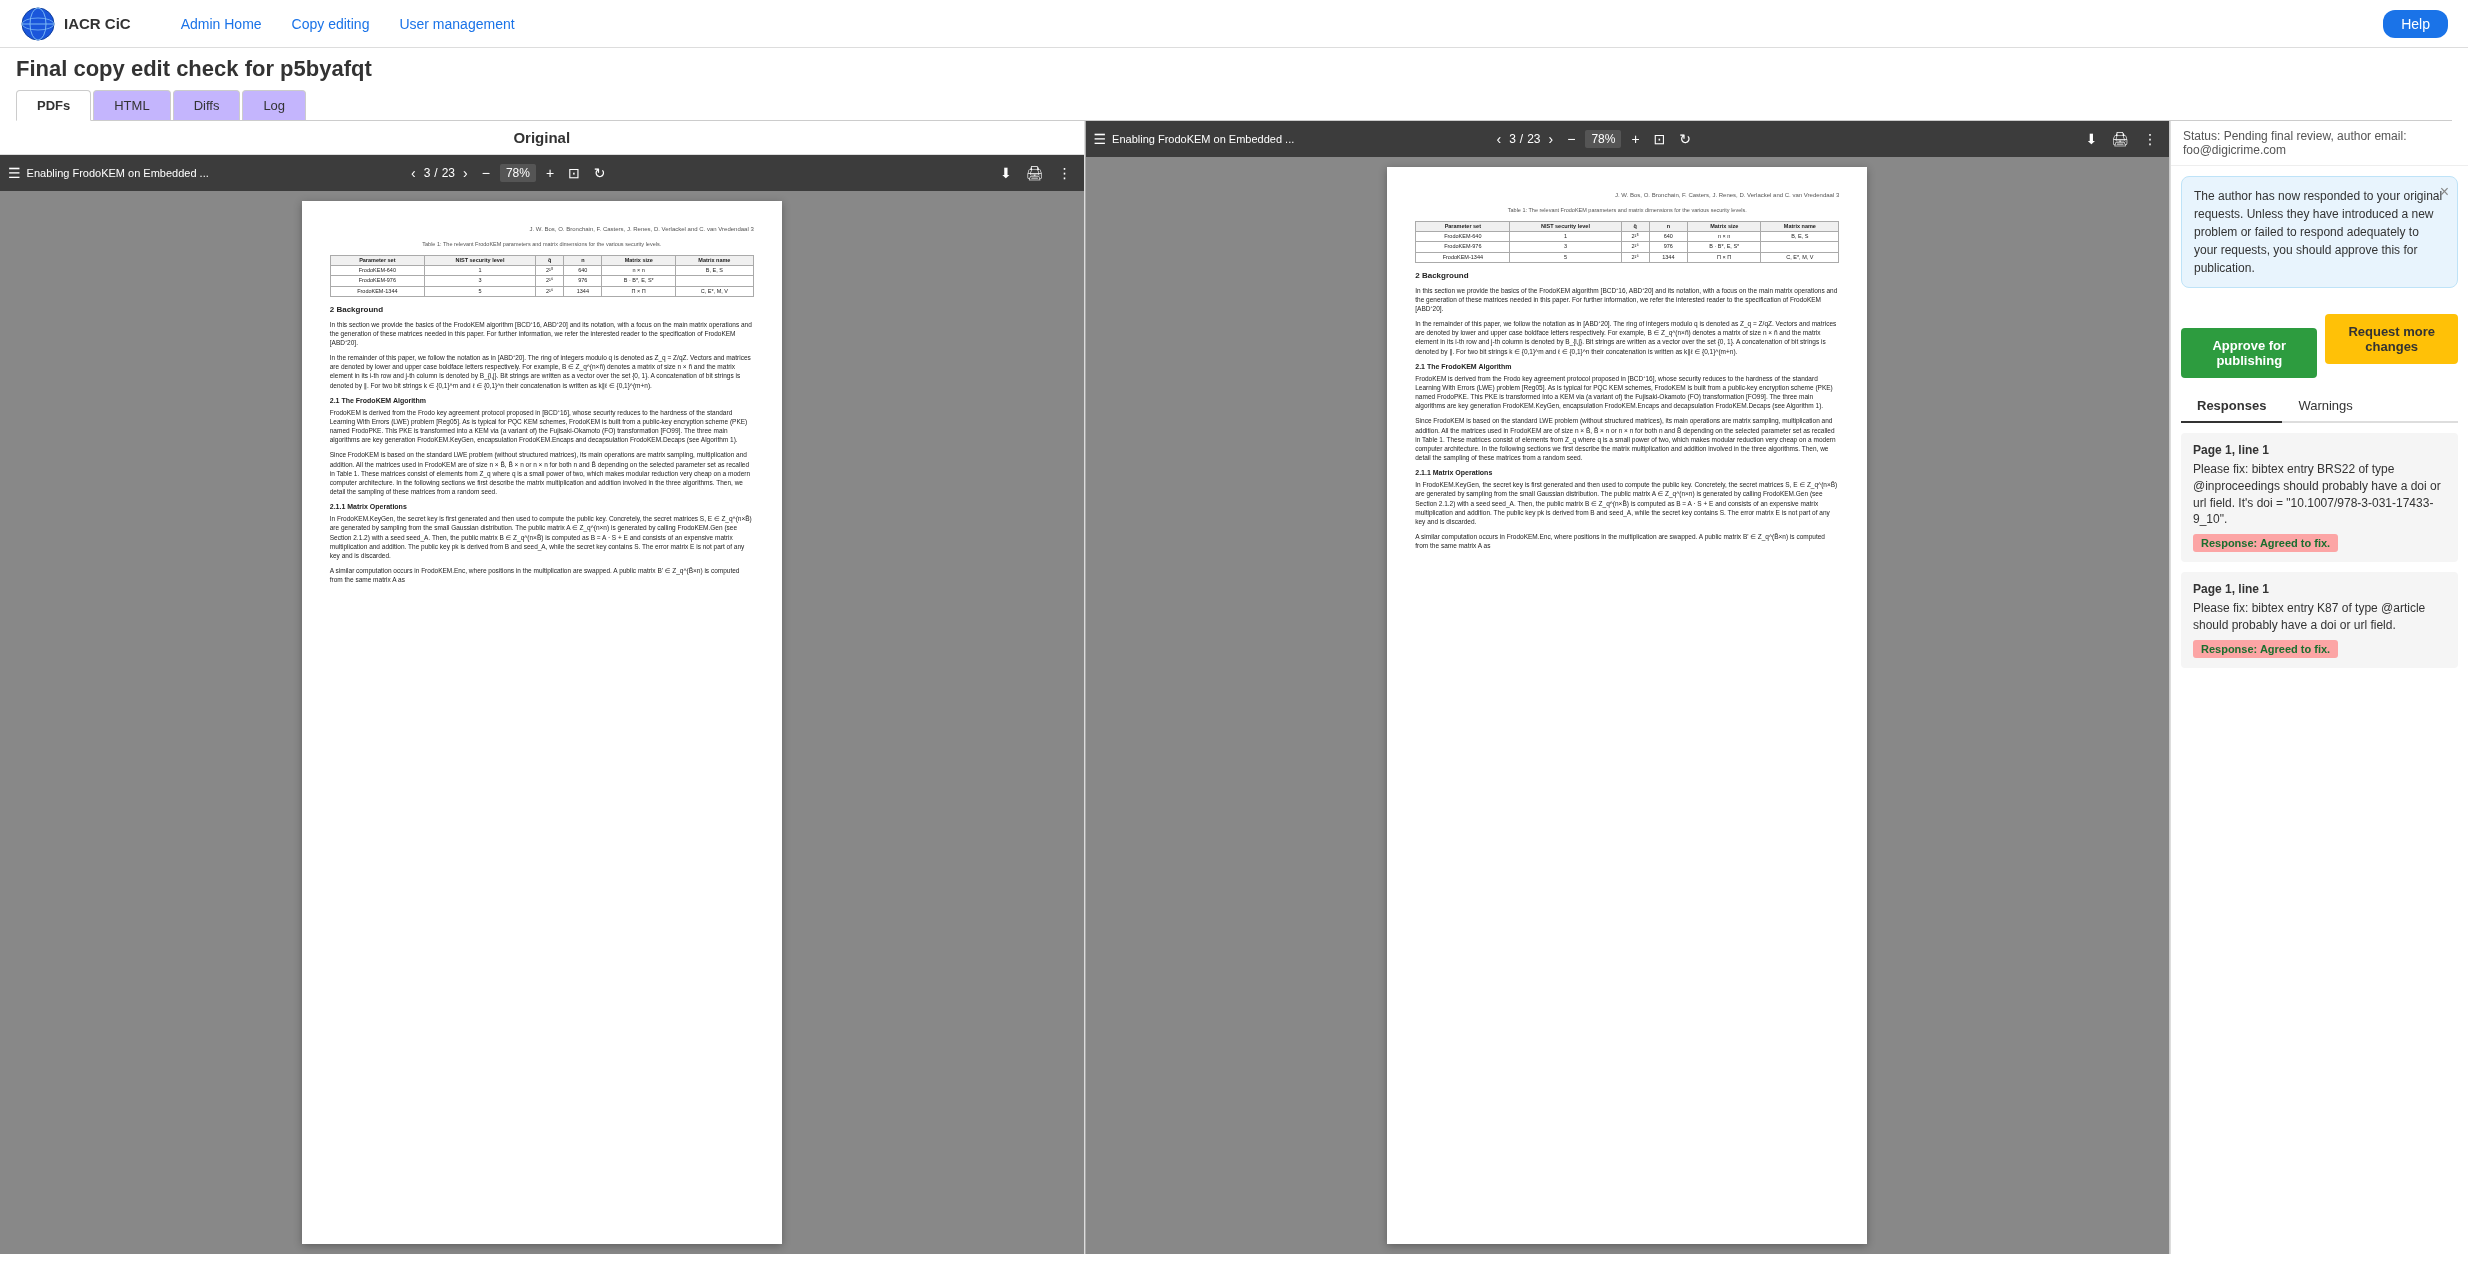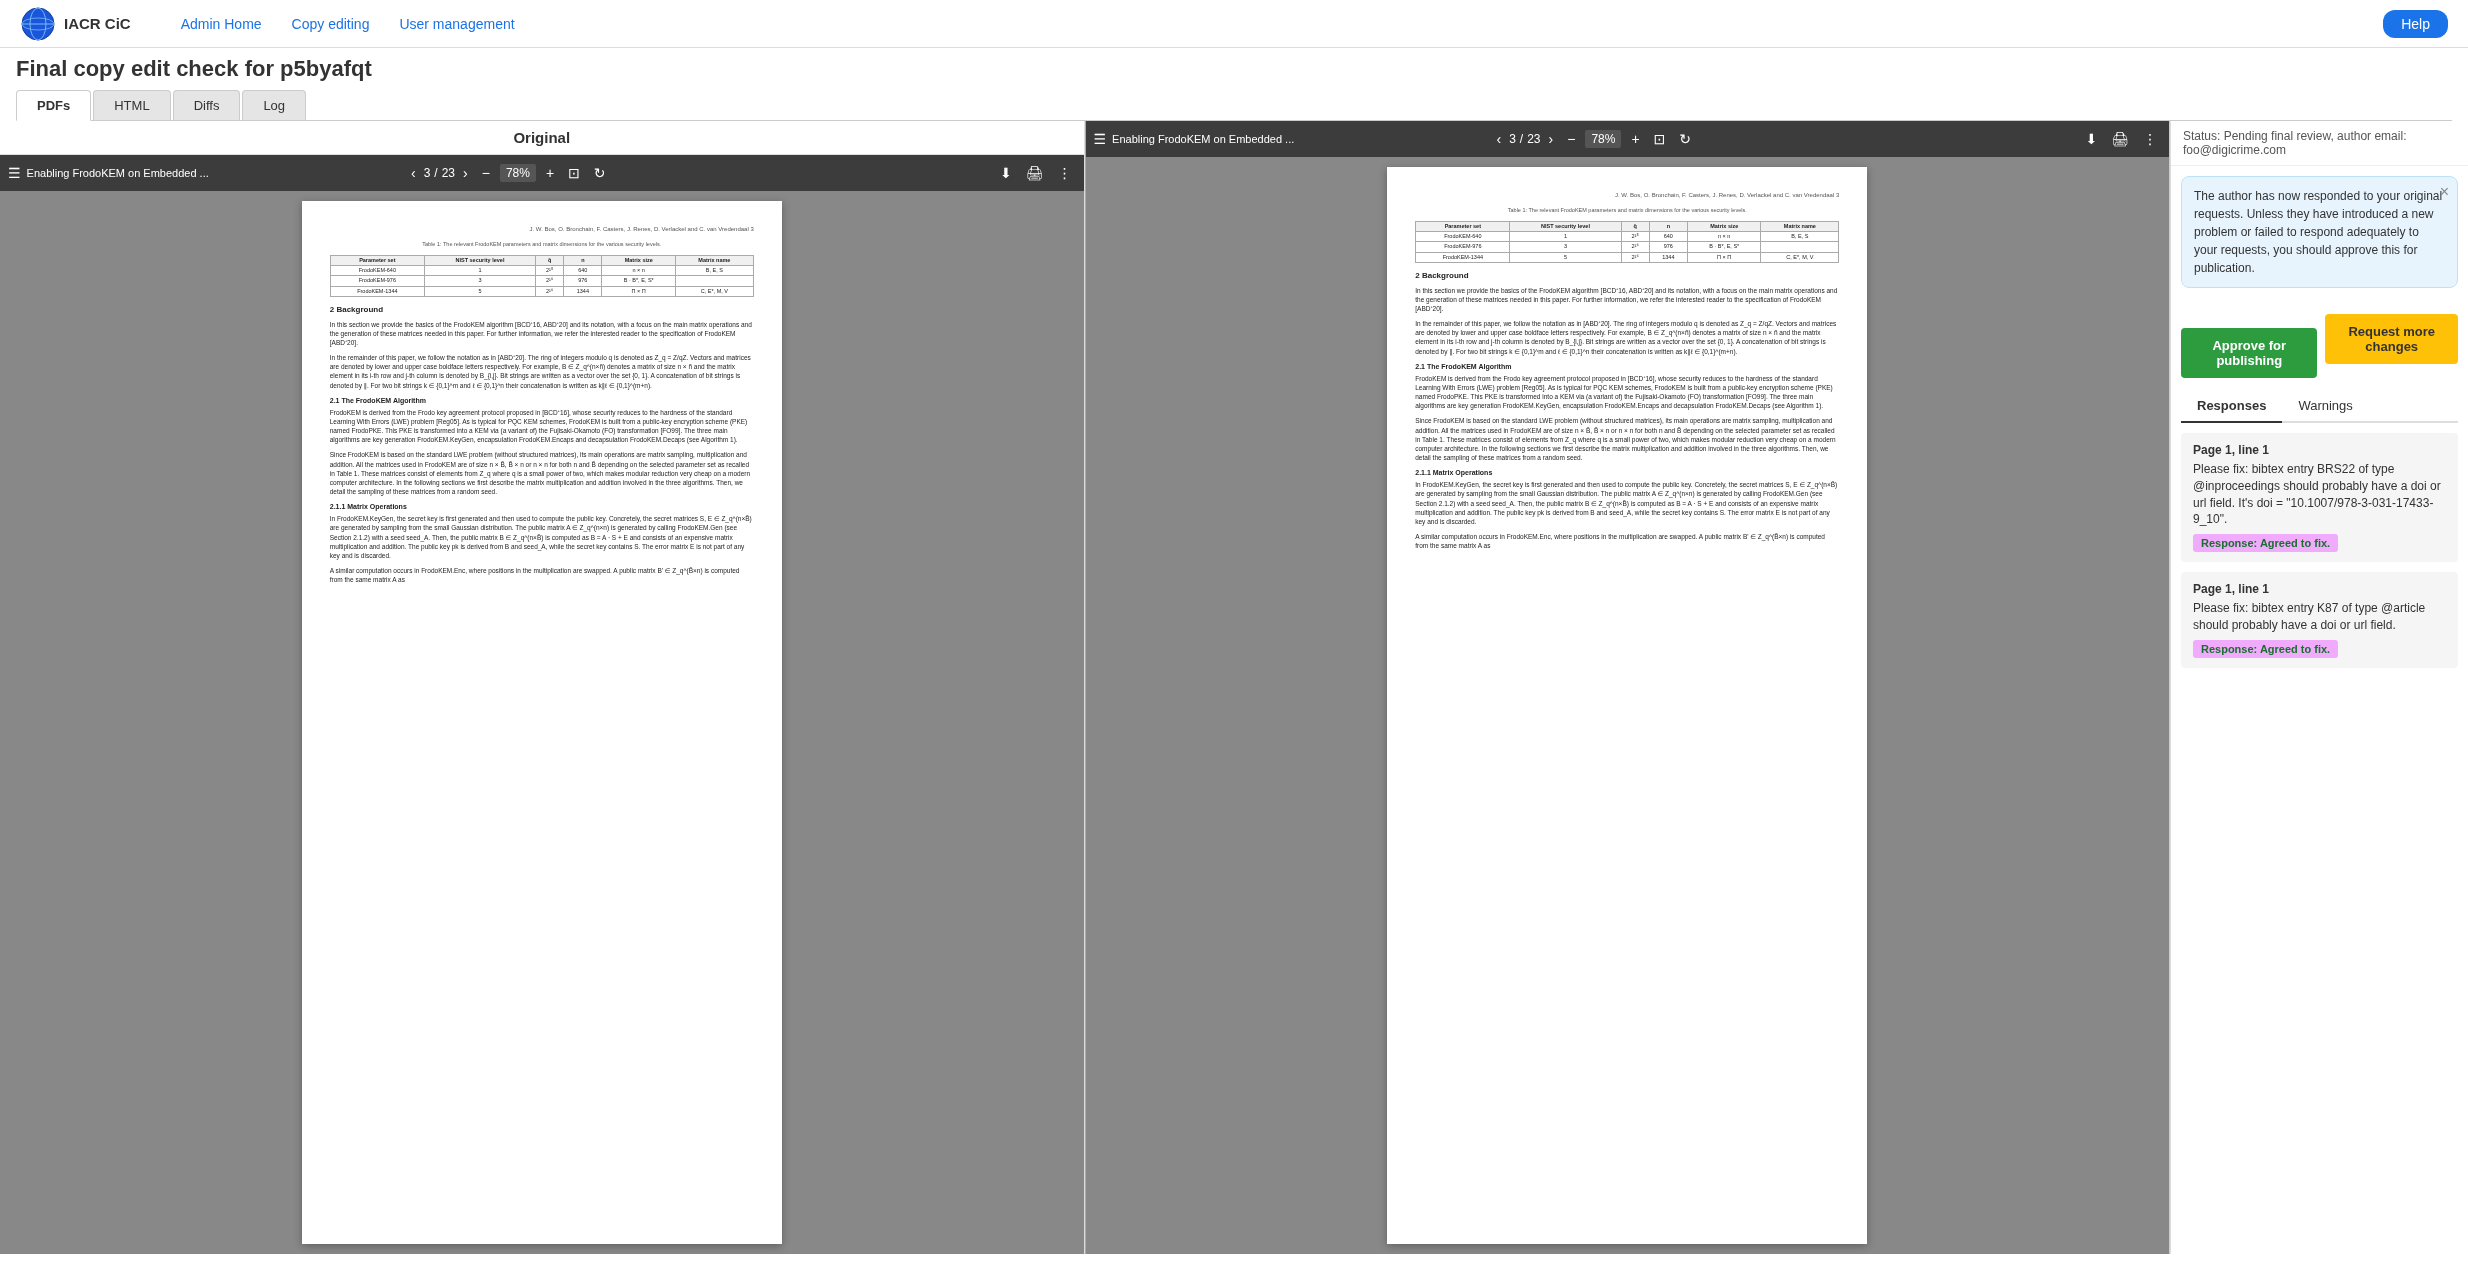--- a/index.html
+++ b/index.html
@@ -58,21 +58,21 @@
       display: flex;
       gap: 0;
       border-bottom: 1px solid #ccc;
       margin: 0 0 0 0;
     }
     .tab {
       padding: 7px 20px;
       cursor: pointer;
       border: 1px solid #ccc;
       border-bottom: none;
-      background: #e5e5e5;
+      background: #c4b5fd;
       font-size: 13px;
       border-radius: 4px 4px 0 0;
       margin-right: 2px;
     }
     .tab.active {
       background: #fff;
       border-bottom: 1px solid #fff;
       margin-bottom: -1px;
       font-weight: 600;
     }
@@ -310,21 +310,21 @@
       margin-bottom: 4px;
       font-size: 12px;
     }
     .response-card-text {
       color: #333;
       line-height: 1.4;
       margin-bottom: 6px;
     }
     .response-tag {
       display: inline-block;
-      background: #f0abfc;
+      background: #fca5a5;
       color: #1a6e2e;
       padding: 3px 8px;
       border-radius: 3px;
       font-size: 11px;
       font-weight: 600;
     }
 
     
     .panel-divider {
       width: 1px;

